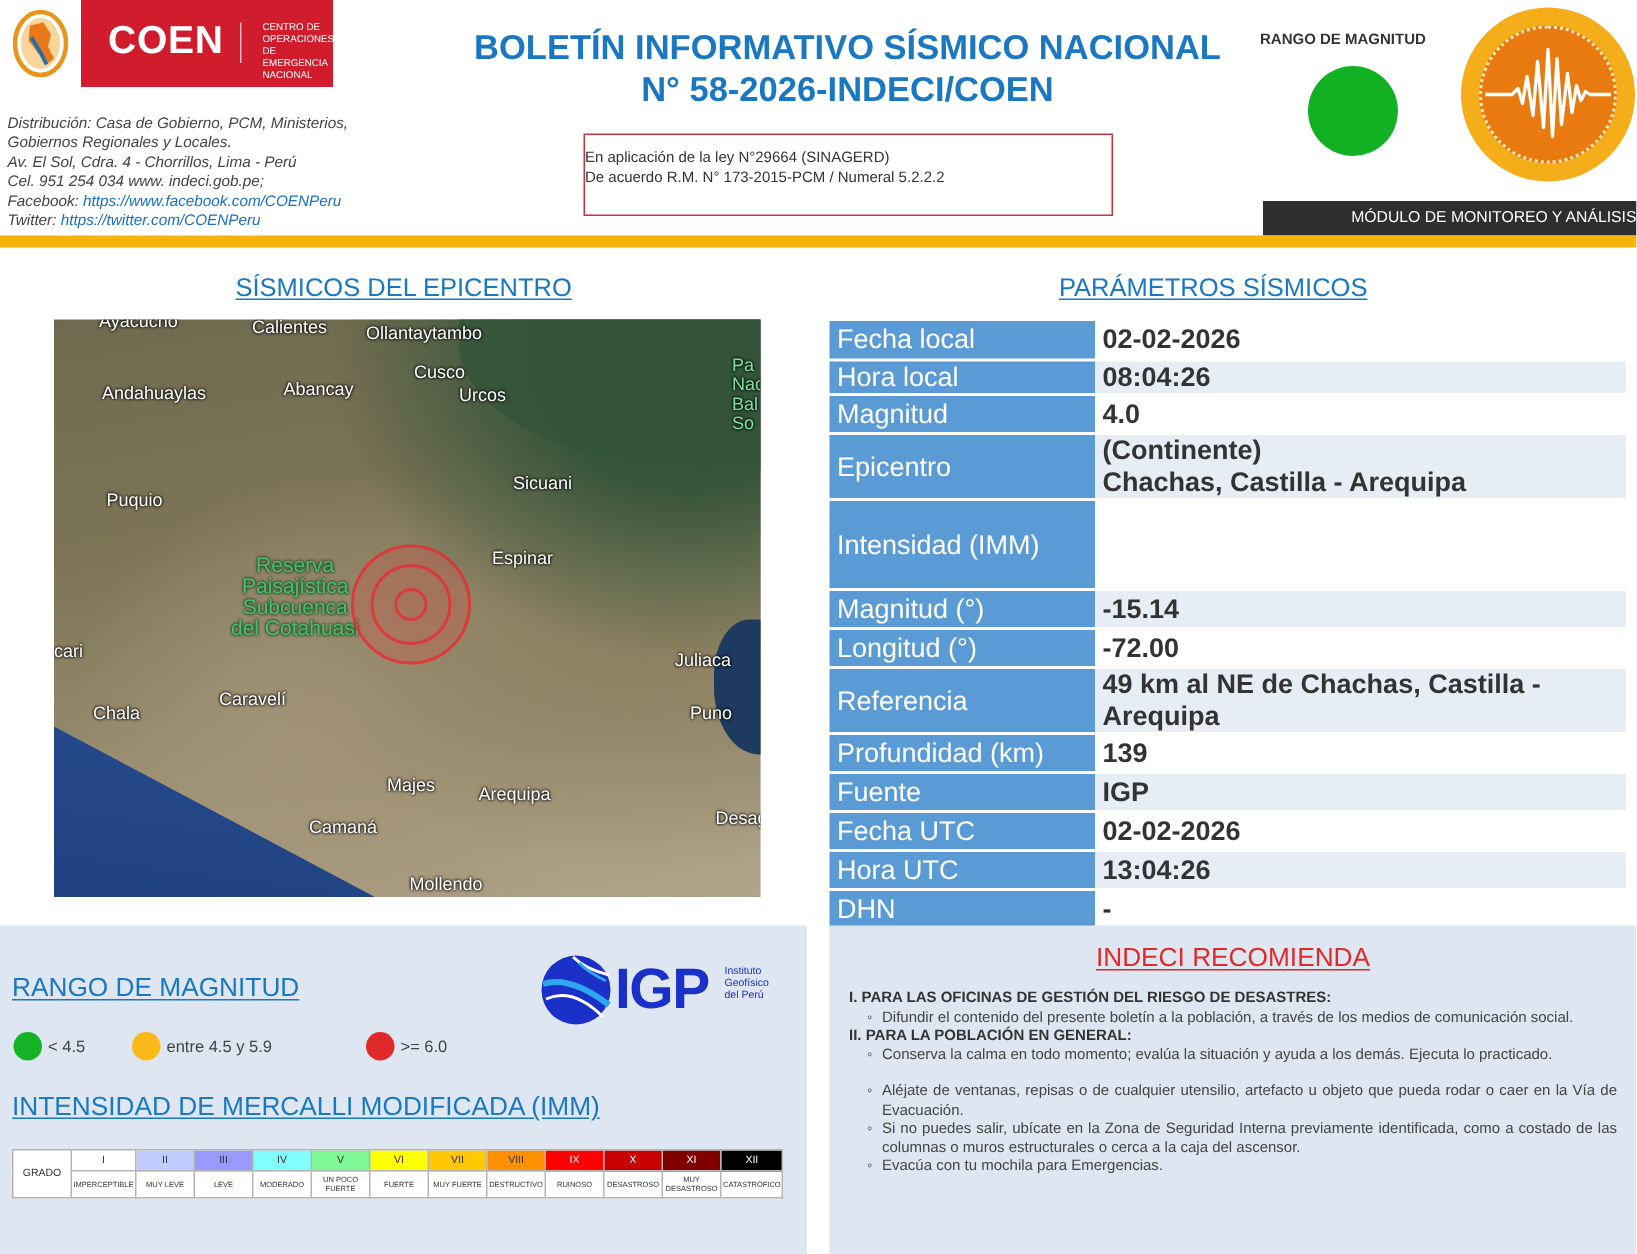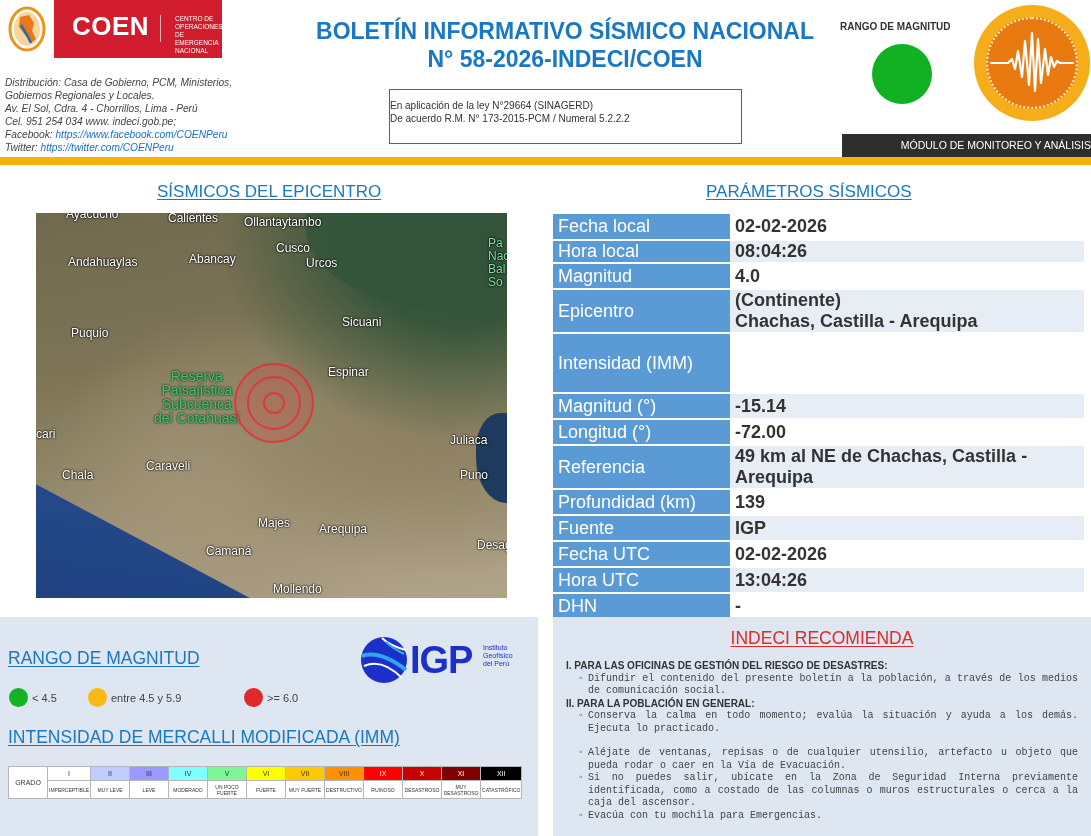--- a/index.html
+++ b/index.html
@@ -60,21 +60,21 @@
   .legend-row .dot { width: 19px; height: 19px; border-radius: 50%; margin-right: 4px; }
 
   .mercalli { position: absolute; left: 8px; top: 766px; border-collapse: collapse; background: #fff; }
   .mercalli td { border: 1px solid #b5b5b5; font-size: 5px; text-align: center; color: #333; height: 14px; width: 39px; padding: 0 1px; text-transform: uppercase; }
   .mercalli tr.roman td { font-size: 7px; color: #333; }
   .mercalli td.grado { font-size: 7px; width: 39px; }
 
   .recom-title { position: absolute; left: 553px; top: 628px; width: 538px; text-align: center; font-size: 17.5px; color: #e02a2a; text-decoration: underline; text-underline-offset: 2px; }
   .recom { position: absolute; left: 566px; top: 660px; width: 512px; font-size: 10px; line-height: 12.5px; color: #444; }
   .recom h4 { font-size: 10px; font-weight: bold; color: #333; margin-top: 0; }
-  .recom ul { list-style: none; margin-left: 12px; font-family: Liberation Mono, monospace; }
+  .recom ul { list-style: none; margin-left: 12px; }
   .recom li { position: relative; padding-left: 10px; text-align: justify; }
   .recom li::before { content: "\25E6"; position: absolute; left: 0; top: 0; font-size: 10px; }
   .recom .gap { margin-top: 12px; }
 </style>
 </head>
 <body>
 
 <div class="header">
   <div class="coen-banner">
     <div class="coen-logo-box">

